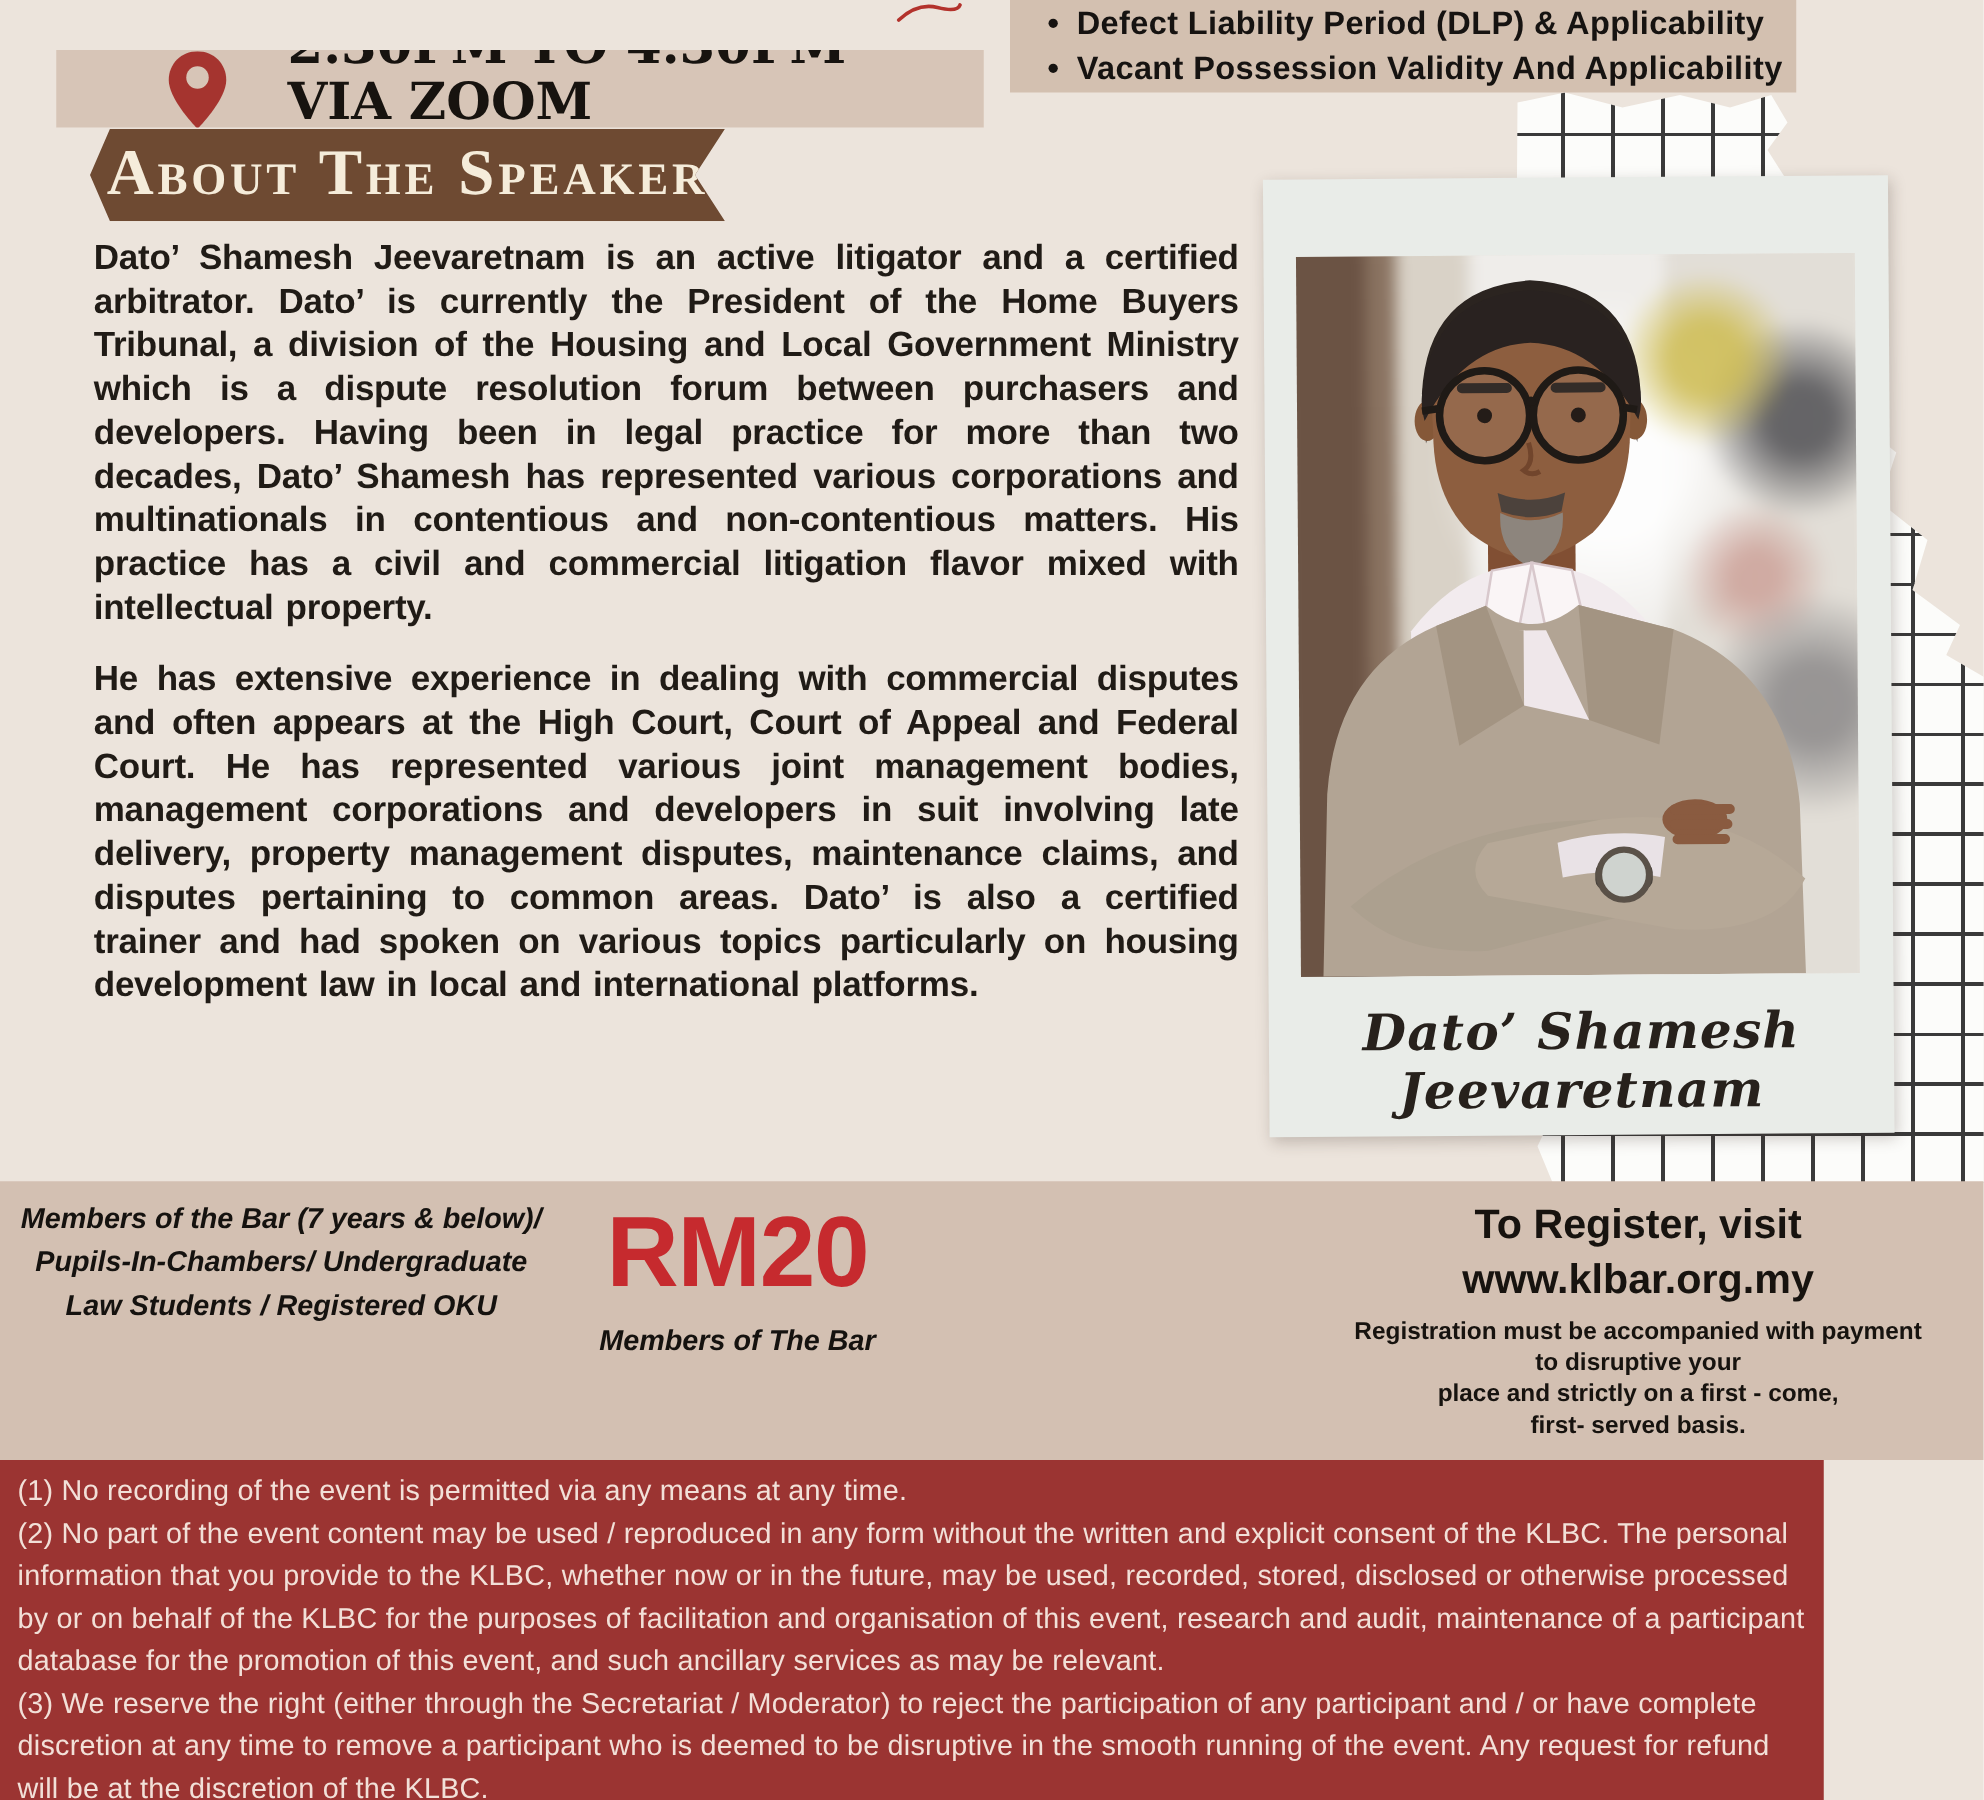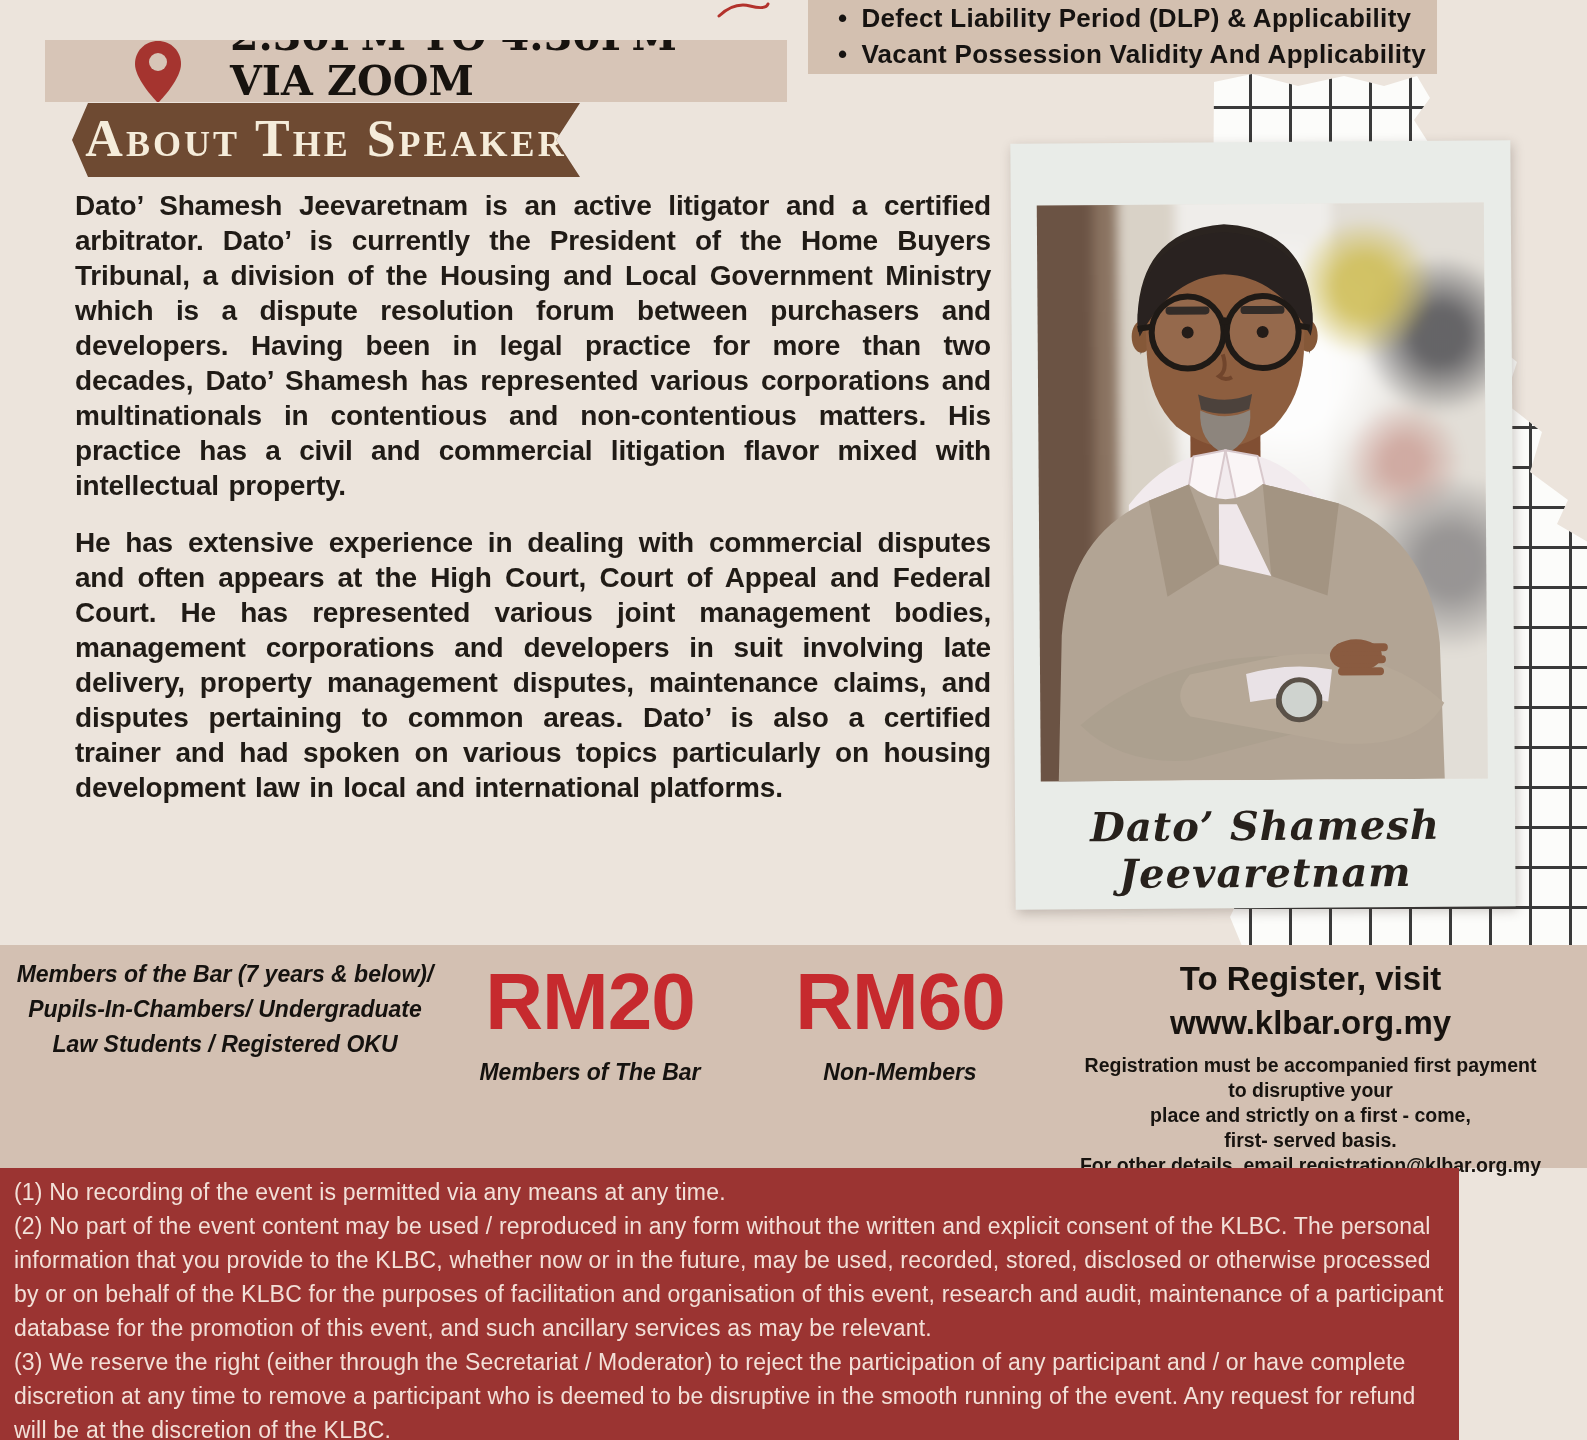--- a/index.html
+++ b/index.html
@@ -226,35 +226,30 @@
       <div class="desc">
         <div>Members of the Bar (7 years &amp; below)/</div>
         <div>Pupils-In-Chambers/ Undergraduate</div>
         <div>Law Students / Registered OKU</div>
       </div>
     </div>
     <div class="price-col col2">
       <div class="price">RM20</div>
       <div class="desc">Members of The Bar</div>
     </div>
-    <div class="price-col col3">
-      <div class="price">RM60</div>
-      <div class="desc">Non-Members</div>
-    </div>
     <div class="register-col">
       <div class="reg-head">
         <div>To Register, visit</div>
         <div>www.klbar.org.my</div>
       </div>
       <div class="reg-details">
-        <div>Registration must be accompanied first payment</div>
+        <div>Registration must be accompanied with payment</div>
         <div>to disruptive your</div>
         <div>place and strictly on a first - come,</div>
         <div>first- served basis.</div>
-        <div>For other details, email registration@klbar.org.my</div>
       </div>
     </div>
   </div>
 
   <div class="footer">
     <div>(1) No recording of the event is permitted via any means at any time.</div>
     <div>(2) No part of the event content may be used / reproduced in any form without the written and explicit consent of the KLBC. The personal information that you provide to the KLBC, whether now or in the future, may be used, recorded, stored, disclosed or otherwise processed by or on behalf of the KLBC for the purposes of facilitation and organisation of this event, research and audit, maintenance of a participant database for the promotion of this event, and such ancillary services as may be relevant.</div>
     <div>(3) We reserve the right (either through the Secretariat / Moderator) to reject the participation of any participant and / or have complete discretion at any time to remove a participant who is deemed to be disruptive in the smooth running of the event. Any request for refund will be at the discretion of the KLBC.</div>
   </div>
 

